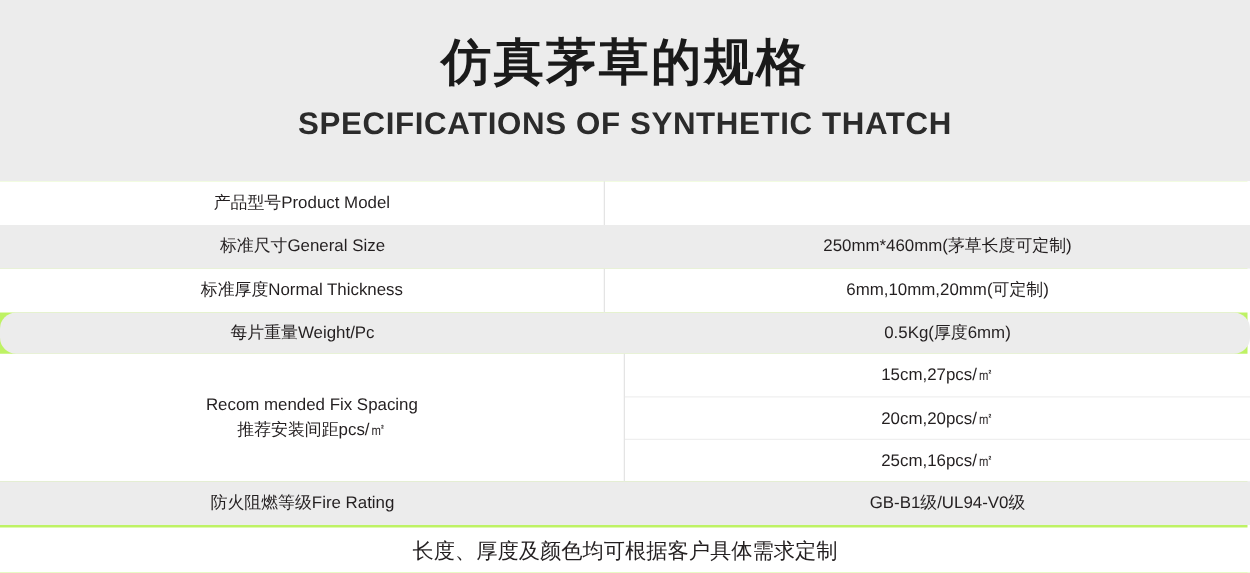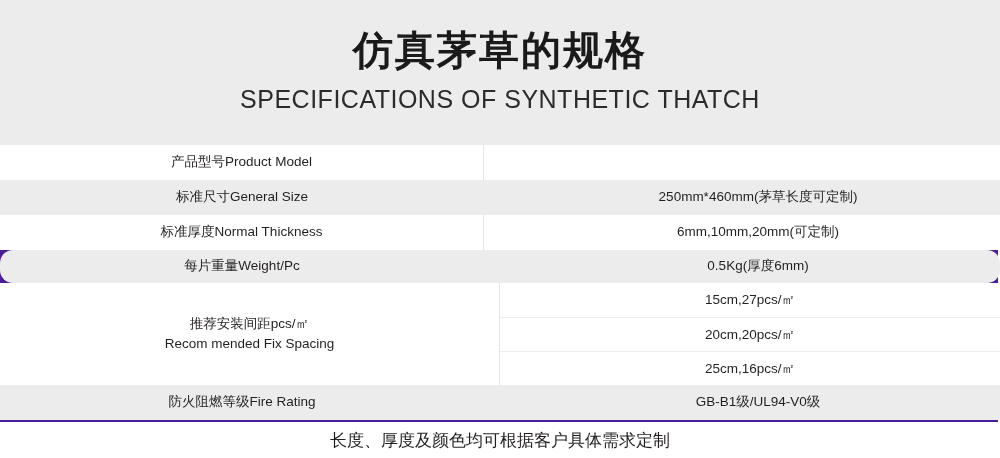--- a/index.html
+++ b/index.html
@@ -11,21 +11,21 @@
     height: 458px;
     background: #ffffff;
     font-family: "Liberation Sans", "DejaVu Sans", sans-serif;
     color: #231f20;
     overflow: hidden;
   }
   .page {
     position: relative;
     width: 998px;
     height: 458px;
-    background: #4c1d95;
+    background: #bef264;
   }
 
   
   .header {
     position: absolute;
     left: 0;
     top: 0;
     width: 1000px;
     height: 145px;
     background: #ececec;
@@ -40,21 +40,21 @@
     font-size: 40px;
     font-weight: bold;
     letter-spacing: 2px;
     line-height: 1.2;
     color: #1a1a1a;
     text-align: center;
     margin: 0;
   }
   .title-en {
     font-size: 25px;
-    font-weight: 400;
+    font-weight: 700;
     letter-spacing: 0.5px;
     line-height: 1.2;
     color: #2b2b2b;
     text-align: center;
     margin: 10px 0 0 0;
   }
 
   
   .spec-table {
     position: absolute;
@@ -181,22 +181,22 @@
     </div>
 
     <div class="row shaded row-h33">
       <div class="cell-label">每片重量Weight/Pc</div>
       <div class="cell-value">0.5Kg(厚度6mm)</div>
     </div>
 
     <div class="row-merged">
       <div class="cell-label">
         <span class="label-stack">
+          <span>Recom mended Fix Spacing</span>
           <span>推荐安装间距pcs/㎡</span>
-          <span>Recom mended Fix Spacing</span>
         </span>
       </div>
       <div class="sub-col">
         <div class="sub-row">15cm,27pcs/㎡</div>
         <div class="sub-row">20cm,20pcs/㎡</div>
         <div class="sub-row">25cm,16pcs/㎡</div>
       </div>
     </div>
 
     <div class="row shaded row-h35b">

